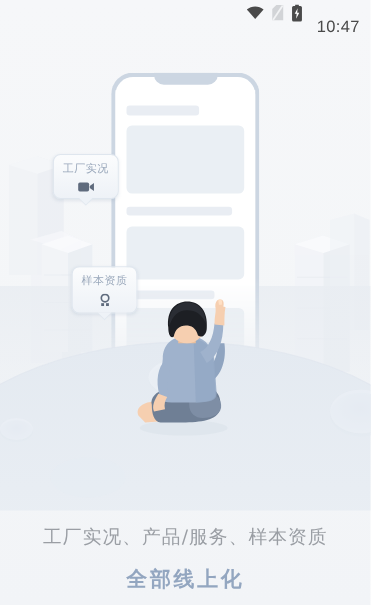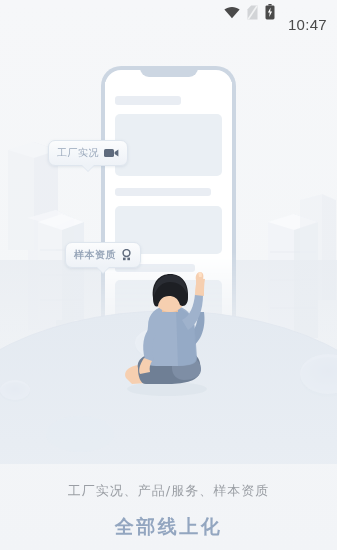--- a/index.html
+++ b/index.html
@@ -112,20 +112,21 @@
     z-index: 30;
     display: flex;
     align-items: center;
     gap: 5px;
     padding: 5px 8px;
     border-radius: 7px;
     background: linear-gradient(180deg, #fbfcfd 0%, #eef2f7 100%);
     border: 1px solid #dfe6ee;
     box-shadow: 0 1px 3px rgba(120,140,165,0.16);
     box-sizing: border-box;
+    flex-direction: column;
   }
   .bubble-text {
     font-size: 10px;
     color: #9aa8bb;
     white-space: nowrap;
     letter-spacing: 0.5px;
     font-family: "DejaVu Sans", sans-serif;
   }
   .bubble-tail {
     position: absolute;
@@ -135,21 +136,21 @@
     width: 0; height: 0;
     border-left: 6px solid transparent;
     border-right: 6px solid transparent;
     border-top: 6px solid #eef2f7;
     filter: drop-shadow(0 1px 0 #dfe6ee);
   }
   .bubble-icon { display: flex; align-items: center; }
 
   #bubble-factory { left: 48px;  top: 140px; }
   #bubble-product { left: 208px; top: 192px; }
-  #bubble-sample  { left: 65px;  top: 242px; font-weight: bold; }
+  #bubble-sample  { left: 65px;  top: 242px; }
 
   
   .person {
     position: absolute;
     left: 112px;
     top: 272px;
     width: 110px;
     height: 125px;
     z-index: 25;
   }
@@ -166,21 +167,21 @@
 
   
   .captions {
     position: absolute;
     left: 0; right: 0;
     bottom: 10px;
     z-index: 40;
     text-align: center;
   }
   .caption-sub {
-    font-size: 13px;
+    font-size: 17px;
     color: #9a9ea4;
     letter-spacing: 1px;
     font-family: "DejaVu Sans", sans-serif;
     margin-bottom: 14px;
   }
   .caption-main {
     font-size: 19px;
     font-weight: bold;
     color: #93a6c0;
     letter-spacing: 2.5px;

